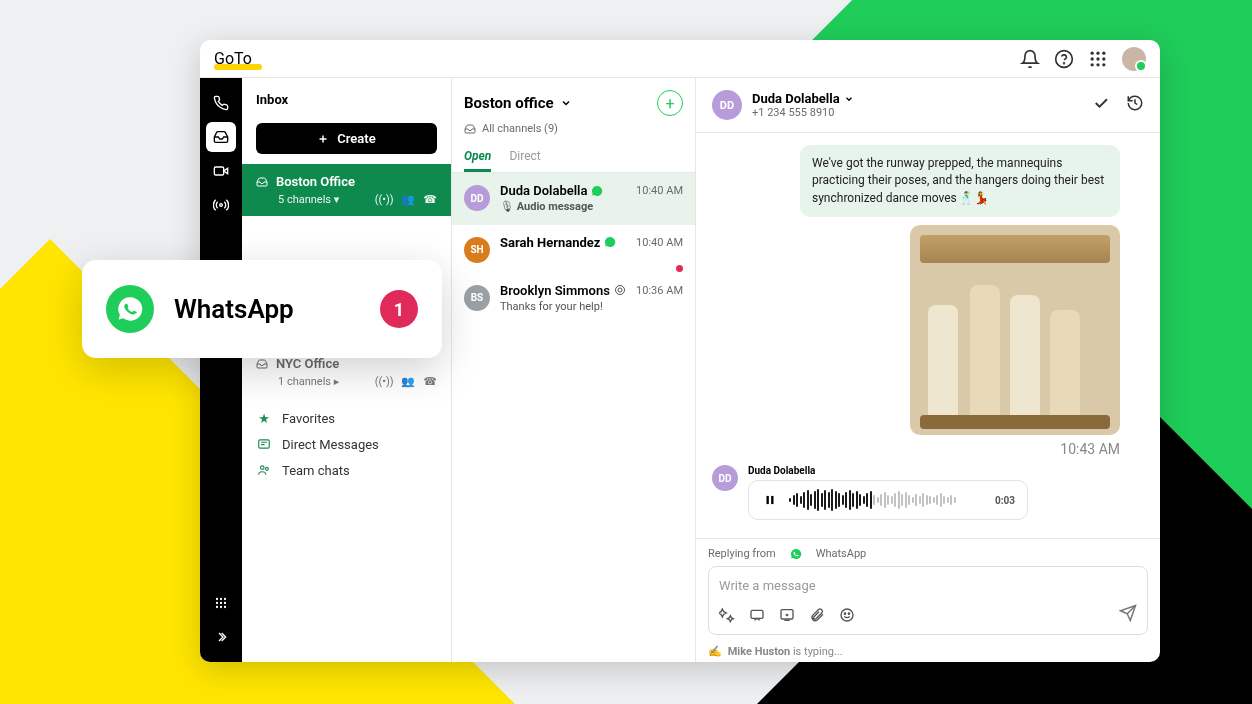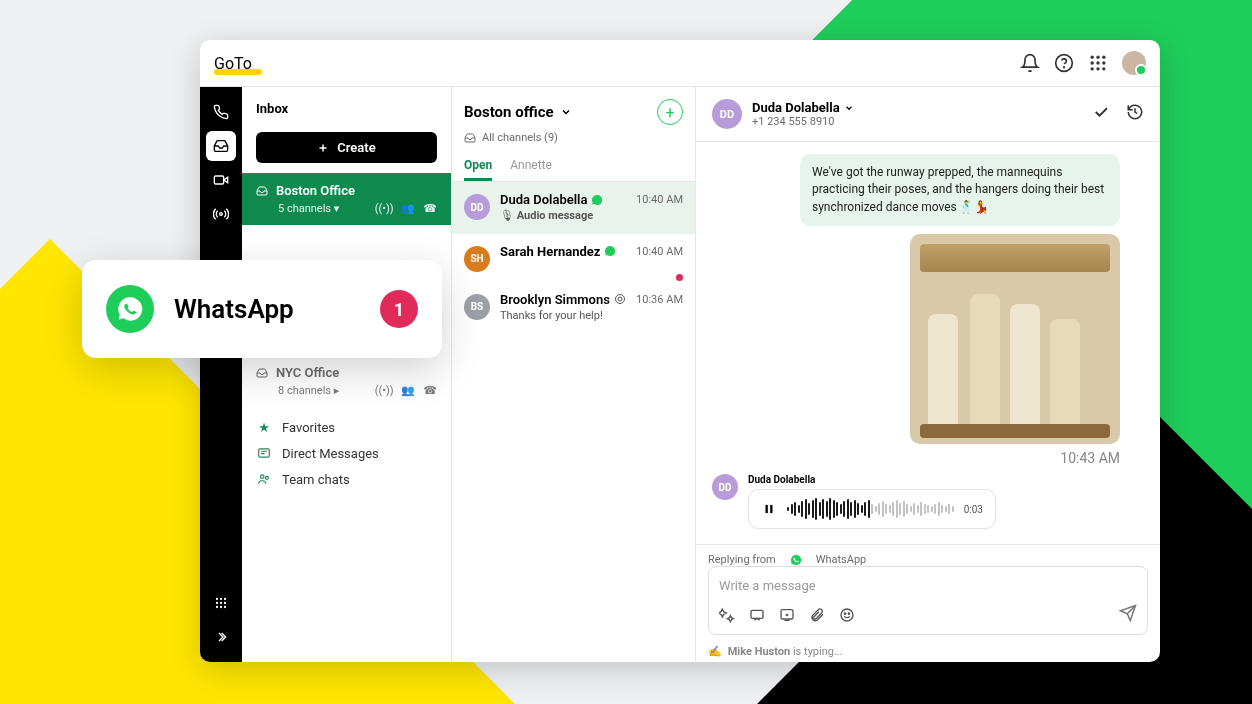--- a/index.html
+++ b/index.html
@@ -39,21 +39,21 @@
     background: #fff;
     border-radius: 10px;
     box-shadow: 0 8px 32px rgba(0,0,0,.18);
     display: flex;
     flex-direction: column;
     overflow: hidden;
   }
 
   
   .topbar {
-    height: 47px;
+    height: 38px;
     display: flex;
     align-items: center;
     justify-content: space-between;
     padding: 0 14px 0 14px;
     border-bottom: 1px solid #e6e6e6;
   }
   .logo-wrap { position: relative; }
   .logo-text { position: relative; z-index: 2; }
   .logo-under { position: absolute; left: 0; bottom: -2px; width: 48px; height: 6px; background:#ffd400; border-radius:3px; z-index:1; }
 
@@ -121,21 +121,21 @@
     border-right:1px solid #e6e6e6;
     display:flex; flex-direction:column;
     background:#fff;
   }
   .conv-head { display:flex; align-items:center; justify-content:space-between; padding:12px 12px 4px; }
   .conv-title { font-size:15px; font-weight:700; display:flex; align-items:center; gap:6px; cursor:pointer;}
   .plus-btn { width:26px; height:26px; border-radius:50%; border:1px solid #1fcd5a; color:#1fcd5a; display:flex; align-items:center; justify-content:center; background:#fff; cursor:pointer; font-size:16px; }
   .conv-sub { font-size:11px; color:#6b6b6b; padding:2px 12px 8px; display:flex; align-items:center; gap:6px; }
   .conv-tabs { display:flex; gap:18px; padding:0 12px; border-bottom:1px solid #e6e6e6; font-size:12px; }
   .conv-tab { padding:6px 0; cursor:pointer; color:#9a9a9a; }
-  .conv-tab.active { color:#0f8a4f; font-weight:700; border-bottom:3px solid #0f8a4f; }
+  .conv-tab.active { color:#0f8a4f; font-weight:700; border-bottom:3px solid #0f8a4f;font-style:italic; }
 
   .conv-list { flex:1; overflow:auto; }
   .conv-item { padding:10px 12px; display:flex; gap:10px; cursor:pointer; position:relative; }
   .conv-item.selected { background:#e8f3ec; }
   .conv-avatar { width:26px; height:26px; border-radius:50%; display:flex; align-items:center; justify-content:center; font-size:10px; font-weight:700; color:#fff; flex:none; margin-top:2px;}
   .conv-body { flex:1; min-width:0; }
   .conv-top { display:flex; justify-content:space-between; align-items:center; }
   .conv-name { font-size:13px; font-weight:600; display:flex; align-items:center; gap:4px; }
   .conv-time { font-size:11px; color:#6b6b6b; }
   .conv-snip { font-size:11px; color:#555; line-height:1.35; margin-top:2px; }
@@ -175,35 +175,35 @@
   .mannequin { position:absolute; bottom:20px; background:#efe6d0; border-radius:8px 8px 0 0; }
   .m1{ left:18px; width:30px; height:110px; }
   .m2{ left:60px; width:30px; height:130px; background:#e8d9b8;}
   .m3{ left:100px; width:30px; height:120px; background:#efe6d0;}
   .m4{ left:140px; width:30px; height:105px; background:#e8d9b8;}
   .hanger-row{ position:absolute; top:10px; left:10px; right:10px; height:28px; background:linear-gradient(#c2a06a,#a5844f); border-radius:4px;}
   .rack{ position:absolute; bottom:6px; left:10px; right:10px; height:14px; background:#8a6a3b; border-radius:4px;}
   .ts-right { align-self:flex-end; font-size:14px; color:#888; margin-top:-2px; }
 
   .audio-msg { display:flex; gap:10px; align-items:flex-start; }
-  .audio-body { background:#fff; border:1px solid #e3e3e3; border-radius:10px; padding:8px 12px; display:flex; flex-direction:column; gap:6px; width:248px;}
+  .audio-body { background:#fff; border:1px solid #e3e3e3; border-radius:10px; padding:8px 12px; display:flex; flex-direction:column; gap:6px; width:280px;font-weight:bold;}
   .audio-name { font-size:10px; font-weight:700; }
   .audio-player { display:flex; align-items:center; gap:10px; }
   .audio-btn { width:18px; height:18px; cursor:pointer; display:flex; align-items:center; justify-content:center;}
   .wave { display:flex; align-items:center; gap:1.5px; height:22px; flex:1;}
   .wave span { width:2px; background:#1a1a1a; border-radius:1px;}
   .wave span.played { background:#1a1a1a; }
   .wave span.unplayed { background:#c2c2c2; }
   .audio-dur { font-size:10px; color:#555; }
 
   .compose {
     border-top:1px solid #e6e6e6;
     padding:8px 12px 6px;
   }
-  .reply-from { font-size:11px; color:#6b6b6b; display:flex; align-items:center; gap:14px; margin-bottom:0;}
+  .reply-from { font-size:11px; color:#6b6b6b; display:flex; align-items:center; gap:14px; margin-bottom:6px;}
   .compose-box {
     border:1px solid #ddd; border-radius:8px;
     padding:8px 10px;
   }
   .compose-input {
     border:none; outline:none; width:100%; font-size:13px; color:#333;
   }
   .compose-input::placeholder { color:#9a9a9a; }
   .compose-tools { display:flex; justify-content:space-between; align-items:center; margin-top:10px; }
   .tools-left { display:flex; gap:14px; color:#555; }
@@ -372,21 +372,21 @@
 
       <div class="office-block">
         <div class="office-row1 muted">
           <svg class="mini-icon" viewBox="0 0 24 24" fill="none" stroke="#6b6b6b" stroke-width="2">
               <path d="M22 12h-6l-2 3h-4l-2-3H2"></path>
               <path d="M5.5 5.1A2 2 0 017.3 4h9.4a2 2 0 011.8 1.1L22 12v6a2 2 0 01-2 2H4a2 2 0 01-2-2v-6l3.5-6.9z"></path>
             </svg>
           <span>NYC Office</span>
         </div>
         <div class="office-row2 muted">
-          <span><span>8 channels</span> ▸</span>
+          <span><span>1 channels</span> ▸</span>
           <span class="office-icons">
             <span>((•))</span>
               <span>👥</span>
               <span>☎</span>
           </span>
         </div>
       </div>
 
       <div class="inbox-misc">
         <div class="misc-item">
@@ -427,21 +427,21 @@
       </div>
       <div class="conv-sub">
         <svg class="mini-icon" viewBox="0 0 24 24" fill="none" stroke="#6b6b6b" stroke-width="2">
             <path d="M22 12h-6l-2 3h-4l-2-3H2"></path>
             <path d="M5.5 5.1A2 2 0 017.3 4h9.4a2 2 0 011.8 1.1L22 12v6a2 2 0 01-2 2H4a2 2 0 01-2-2v-6l3.5-6.9z"></path>
           </svg>
         <span>All channels (9)</span>
       </div>
       <div class="conv-tabs">
         <div class="conv-tab active">Open</div>
-        <div class="conv-tab">Annette</div>
+        <div class="conv-tab">Direct</div>
       </div>
 
       <div class="conv-list" id="conv-list">
           <div class="conv-item selected">
             <div class="conv-avatar" style="background:#b89cd9">DD</div>
             <div class="conv-body">
               <div class="conv-top">
                 <div class="conv-name">Duda Dolabella <svg width="12" height="12" viewBox="0 0 24 24" fill="#1fcd5a">
                     <path d="M12 2a10 10 0 00-8.7 15l-1 4 4.2-1A10 10 0 1012 2z"></path>
                   </svg></div>

